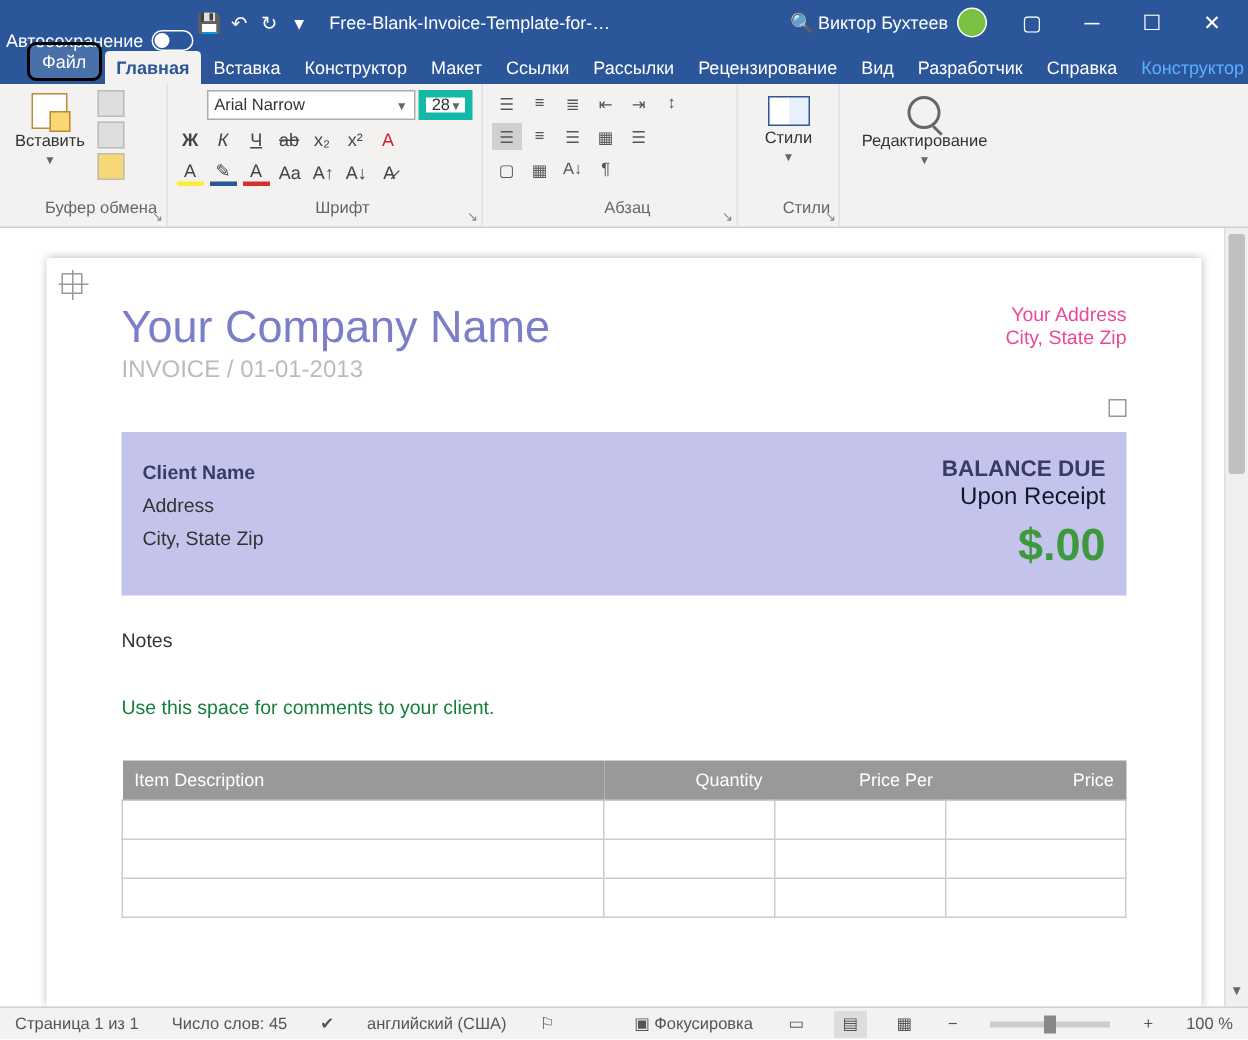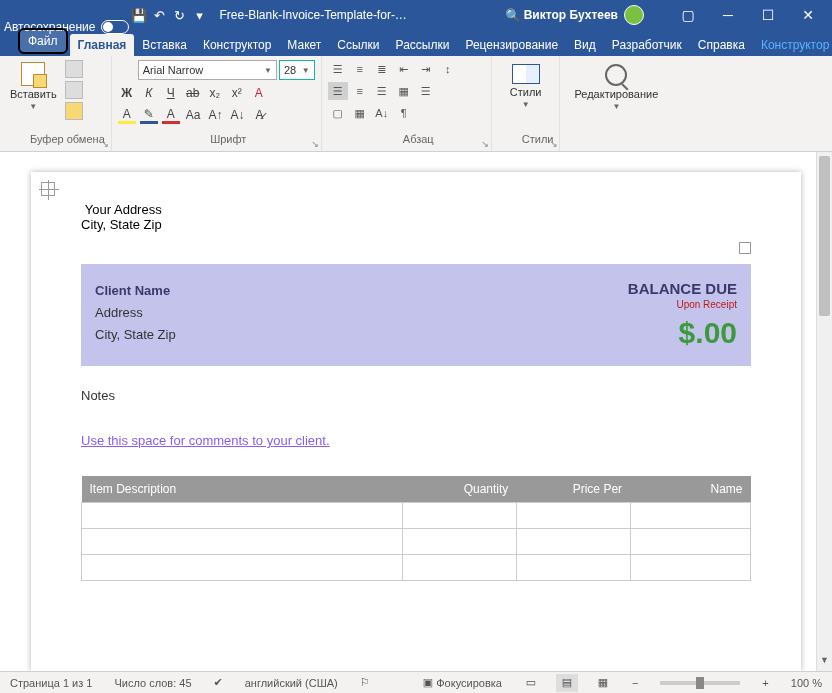--- a/index.html
+++ b/index.html
@@ -6,21 +6,21 @@
 body { width: 832px; height: 693px; overflow: hidden; background: #fff; position: relative; }
 
 
 .titlebar { height: 30px; background: linear-gradient(to right, #2b579a, #2b579a); display: flex; align-items: center; color: #fff; font-size: 12px; padding: 0 4px; }
 .titlebar .autosave { display: flex; align-items: center; gap: 6px; margin-top: 24px; }
 .titlebar .toggle { width: 28px; height: 14px; border: 1px solid #fff; border-radius: 8px; position: relative; }
 .titlebar .toggle::after { content: ""; position: absolute; width: 10px; height: 10px; background: #fff; border-radius: 50%; top: 1px; left: 1px; }
 .titlebar .tb-icon { width: 20px; height: 20px; display: flex; align-items: center; justify-content: center; cursor: pointer; font-size: 13px; }
 .titlebar .doc-title { margin-left: 10px; flex: 0 0 auto; }
 .titlebar .spacer { flex: 1; }
-.titlebar .user { display: flex; align-items: center; gap: 6px; margin-right: 24px; font-weight: bold; }
+.titlebar .user { display: flex; align-items: center; gap: 6px; margin-right: 10px; }
 .titlebar .avatar { width: 20px; height: 20px; background: #7ac142; border-radius: 50%; border: 1px solid #fff; }
 .titlebar .win-btn { width: 40px; height: 30px; display: flex; align-items: center; justify-content: center; font-size: 14px; cursor: pointer; }
 
 
 .tabs { height: 26px; background: #2b579a; display: flex; align-items: flex-end; padding-left: 16px; color: #fff; font-size: 12px; }
 .tab { padding: 4px 8px; cursor: pointer; border-radius: 3px 3px 0 0; position: relative; }
 .tab.file { border: 2px solid #000; border-radius: 6px; background: rgba(255,255,255,0.15); margin: 2px; }
 .tab.active { background: #f3f2f1; color: #2b579a; font-weight: 600; }
 .tab.design-active { color: #5bb0ff; }
 .tabs .chev { padding: 4px 4px; color: #fff; }
@@ -30,21 +30,21 @@
 .group { border-right: 1px solid #e1e1e1; padding: 4px 6px; display: flex; flex-direction: column; justify-content: space-between; position: relative; }
 .group-label { text-align: center; font-size: 11px; color: #666; padding: 2px 0; margin-left: 24px; }
 .group-body { display: flex; gap: 4px; flex: 1; align-items: flex-start; }
 .big-btn { display: flex; flex-direction: column; align-items: center; gap: 2px; padding: 2px 4px; cursor: pointer; }
 .big-btn .ico { width: 24px; height: 24px; border: 1px solid #c0882f; background: #fff; position: relative; }
 .big-btn .ico::after { content: ""; position: absolute; bottom: -3px; right: -3px; width: 12px; height: 12px; background: #f8d775; border: 1px solid #c0882f; }
 .small-col { display: flex; flex-direction: column; gap: 3px; }
 .sm-ico { width: 18px; height: 18px; background: #ddd; border: 1px solid #bbb; cursor: pointer; }
 .font-row1 { display: flex; gap: 2px; align-items: center; margin-left: 20px; }
 .font-name { width: 140px; height: 20px; border: 1px solid #ababab; background: #fff; font-size: 11px; padding: 0 4px; display: flex; align-items: center; justify-content: space-between; }
-.font-size { width: 36px; height: 20px; border: 1px solid #14b8a6; background: #fff; font-size: 11px; padding: 0 4px; display: flex; align-items: center; justify-content: space-between; }
+.font-size { width: 36px; height: 20px; border: 5px solid #14b8a6; background: #fff; font-size: 11px; padding: 0 4px; display: flex; align-items: center; justify-content: space-between; }
 .font-row2, .font-row3 { display: flex; gap: 4px; margin-top: 4px; align-items: center; }
 .fbtn { min-width: 18px; height: 18px; display: flex; align-items: center; justify-content: center; font-size: 12px; cursor: pointer; color: #444; padding: 0 2px; }
 .fbtn.bold { font-weight: bold; font-style: normal; }
 .fbtn.ital { font-style: italic; }
 .fbtn.under { text-decoration: underline; }
 .fbtn.strike { text-decoration: line-through; }
 .fbtn.colored { border-bottom: 3px solid; }
 .para-grid { display: flex; flex-direction: column; gap: 4px; }
 .para-row { display: flex; gap: 2px; }
 .pbtn { width: 20px; height: 18px; display: flex; align-items: center; justify-content: center; cursor: pointer; font-size: 11px; color: #555; }
@@ -58,31 +58,31 @@
 
 .doc-area { position: absolute; top: 152px; bottom: 22px; left: 0; right: 0; background: #fff; overflow: hidden; display: flex; justify-content: center; padding-top: 20px; }
 .page { width: 770px; background: #fff; box-shadow: 0 0 6px rgba(0,0,0,0.3); padding: 30px 50px; position: relative; }
 .anchor { position: absolute; top: 10px; left: 10px; width: 14px; height: 14px; border: 1px solid #999; cursor: move; }
 .anchor::before, .anchor::after { content: ""; position: absolute; background: #999; }
 .anchor::before { top: 6px; left: -3px; width: 20px; height: 1px; }
 .anchor::after { left: 6px; top: -3px; width: 1px; height: 20px; }
 .hdr-row { display: flex; justify-content: space-between; align-items: flex-start; }
 .company { font-size: 30px; color: #7b7fc7; font-family: Arial; }
 .inv-line { font-size: 16px; color: #bbb; margin-top: 2px; }
-.addr { text-align: right; font-size: 13px; color: #000000; }
+.addr { text-align: right; font-size: 13px; color: #ec4899; }
 .checkbox-placeholder { width: 12px; height: 12px; border: 1px solid #999; margin: 10px 0 10px auto; }
 .client-box { background: #c4c3ec; padding: 16px 14px; display: flex; justify-content: space-between; }
 .client-left { font-size: 13px; color: #333; line-height: 1.7; }
 .client-left .cname { font-weight: bold; color: #3a3a6a; }
 .client-right { text-align: right; }
 .balance { font-weight: bold; color: #3a3a6a; font-size: 15px; }
-.receipt { font-size: 10px; color: #b91c1c; margin-top: 2px; }
+.receipt { font-size: 16px; color: #0f172a; margin-top: 2px; }
 .amount { font-size: 30px; color: #3c9a3c; font-weight: bold; margin-top: 6px; }
 .notes-h { font-size: 13px; margin-top: 22px; color: #333; }
-.notes-t { font-size: 13px; margin-top: 30px; color: #8b5cf6; text-decoration: underline; }
+.notes-t { font-size: 13px; margin-top: 30px; color: #15803d; }
 .items-tbl { width: 100%; border-collapse: collapse; margin-top: 28px; font-size: 12px; }
 .items-tbl th { background: #999; color: #fff; font-weight: normal; padding: 6px 8px; text-align: left; }
 .items-tbl th.r { text-align: right; }
 .items-tbl td { border: 1px solid #ccc; height: 26px; padding: 4px 8px; }
 
 
 .vscroll { position: absolute; top: 152px; bottom: 22px; right: 0; width: 16px; background: #f0f0f0; border-left: 1px solid #ddd; }
 .vscroll .thumb { position: absolute; top: 4px; left: 2px; right: 2px; height: 160px; background: #c0c0c0; border-radius: 2px; }
 .vscroll .arr { position: absolute; left: 0; right: 0; height: 16px; text-align: center; font-size: 9px; color: #666; cursor: pointer; }
 .vscroll .arr.bot { bottom: 0; }
@@ -236,20 +236,27 @@
       <span class="chev-down">▼</span>
     </div>
     <div class="group-label">&nbsp;</div>
   </div>
 </div>
 
 <div class="doc-area">
   <div class="page">
     <div class="anchor"></div>
     <div class="hdr-row">
+      <div>
+        <div class="company">Your Company Name</div>
+        <div class="inv-line">
+          <span>INVOICE /</span>
+          <span>01-01-2013</span>
+        </div>
+      </div>
       <div class="addr">
         <div>Your Address</div>
         <div>City, State Zip</div>
       </div>
     </div>
     <div class="checkbox-placeholder"></div>
     <div class="client-box">
       <div class="client-left">
         <div class="cname">Client Name</div>
         <div>Address</div>
@@ -262,21 +269,21 @@
       </div>
     </div>
     <div class="notes-h">Notes</div>
     <div class="notes-t">Use this space for comments to your client.</div>
     <table class="items-tbl">
       <thead>
         <tr>
           <th style="width:48%">Item Description</th>
           <th class="r" style="width:17%">Quantity</th>
           <th class="r" style="width:17%">Price Per</th>
-          <th class="r" style="width:18%">Name</th>
+          <th class="r" style="width:18%">Price</th>
         </tr>
       </thead>
       <tbody>
         <tr>
             <td></td>
             <td></td>
             <td></td>
             <td></td>
           </tr>
         <tr>

